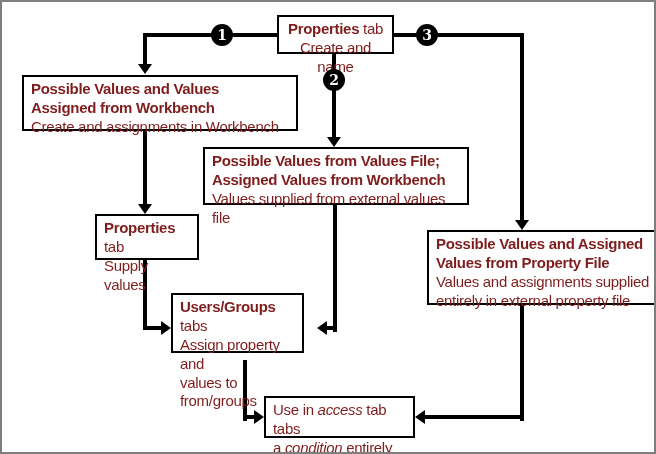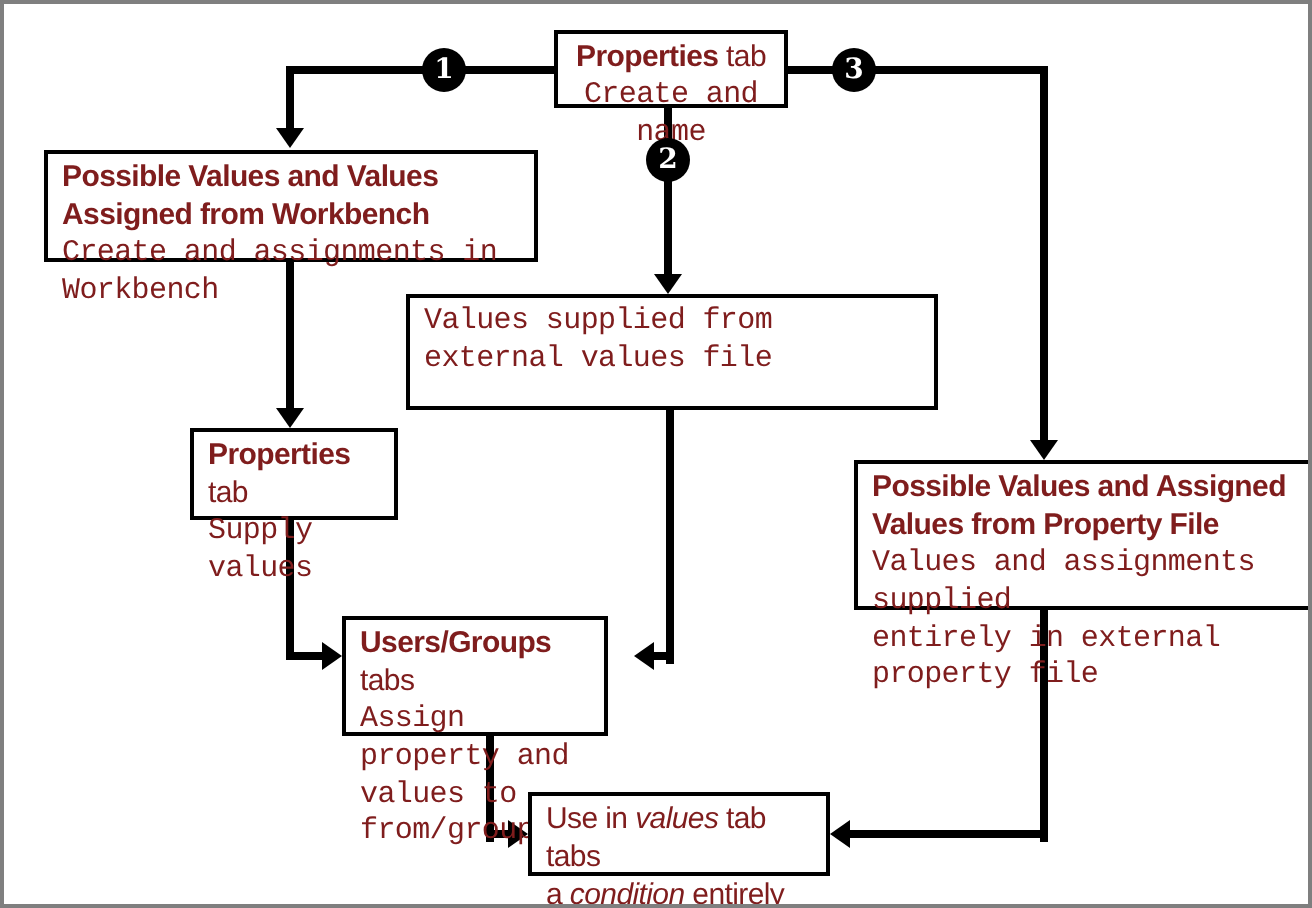--- a/index.html
+++ b/index.html
@@ -26,21 +26,21 @@
     font-size: 15px;
     line-height: 1.26;
     letter-spacing: -0.3px;
     padding: 3px 7px;
     color: #7f1d1d;
     z-index: 3;
   }
   .box.center { text-align: center; }
   .title { font-weight: bold; white-space: pre-line; }
   .title .rest { font-weight: normal; }
-  .body { white-space: pre-line; font-family: Liberation Mono, monospace; }
+  .body { white-space: pre-line; }
   .seg {
     position: absolute;
     background: #000000;
     z-index: 2;
   }
   .arr {
     position: absolute;
     width: 0;
     height: 0;
     z-index: 2;
@@ -120,46 +120,48 @@
   </div>
   <div class="badge" style="left:414px; top:22px;">
     <span>3</span>
   </div>
 
   <div class="box center" style="left:275px; top:13px; width:117px; height:39px;">
     <div class="title"><span>Properties</span><span class="rest"> tab</span></div>
     <div class="body">Create and name</div>
   </div>
 
-  <div class="box" style="left:20px; top:73px; width:247px; height:56px;">
+  <div class="box" style="left:20px; top:73px; width:276px; height:56px;">
     <div class="title">Possible Values and Values
 Assigned from Workbench</div>
     <div class="body">Create and assignments in Workbench</div>
   </div>
 
   <div class="box" style="left:201px; top:145px; width:266px; height:58px;">
+    <div class="title">Possible Values from Values File;
+Assigned Values from Workbench</div>
     <div class="body">Values supplied from external values file</div>
   </div>
 
   <div class="box" style="left:425px; top:228px; width:245px; height:75px;">
     <div class="title">Possible Values and Assigned
 Values from Property File</div>
     <div class="body">Values and assignments supplied
 entirely in external property file</div>
   </div>
 
   <div class="box" style="left:93px; top:212px; width:104px; height:46px;">
     <div class="title"><span>Properties</span><span class="rest"> tab</span></div>
     <div class="body">Supply values</div>
   </div>
 
-  <div class="box" style="left:169px; top:306px; width:133px; height:60px;">
+  <div class="box" style="left:169px; top:291px; width:133px; height:60px;">
     <div class="title"><span>Users/Groups</span><span class="rest"> tabs</span></div>
     <div class="body">Assign property and
 values to from/groups</div>
   </div>
 
   <div class="box" style="left:262px; top:394px; width:151px; height:42px;">
-    <div><span>Use in </span><span class="it">values</span><span> tab tabs</span></div>
+    <div><span>Use in </span><span class="it">access</span><span> tab tabs</span></div>
     <div><span>a </span><span class="it">condition</span><span> entirely</span></div>
   </div>
 
 </div>
 
 </body></html>

